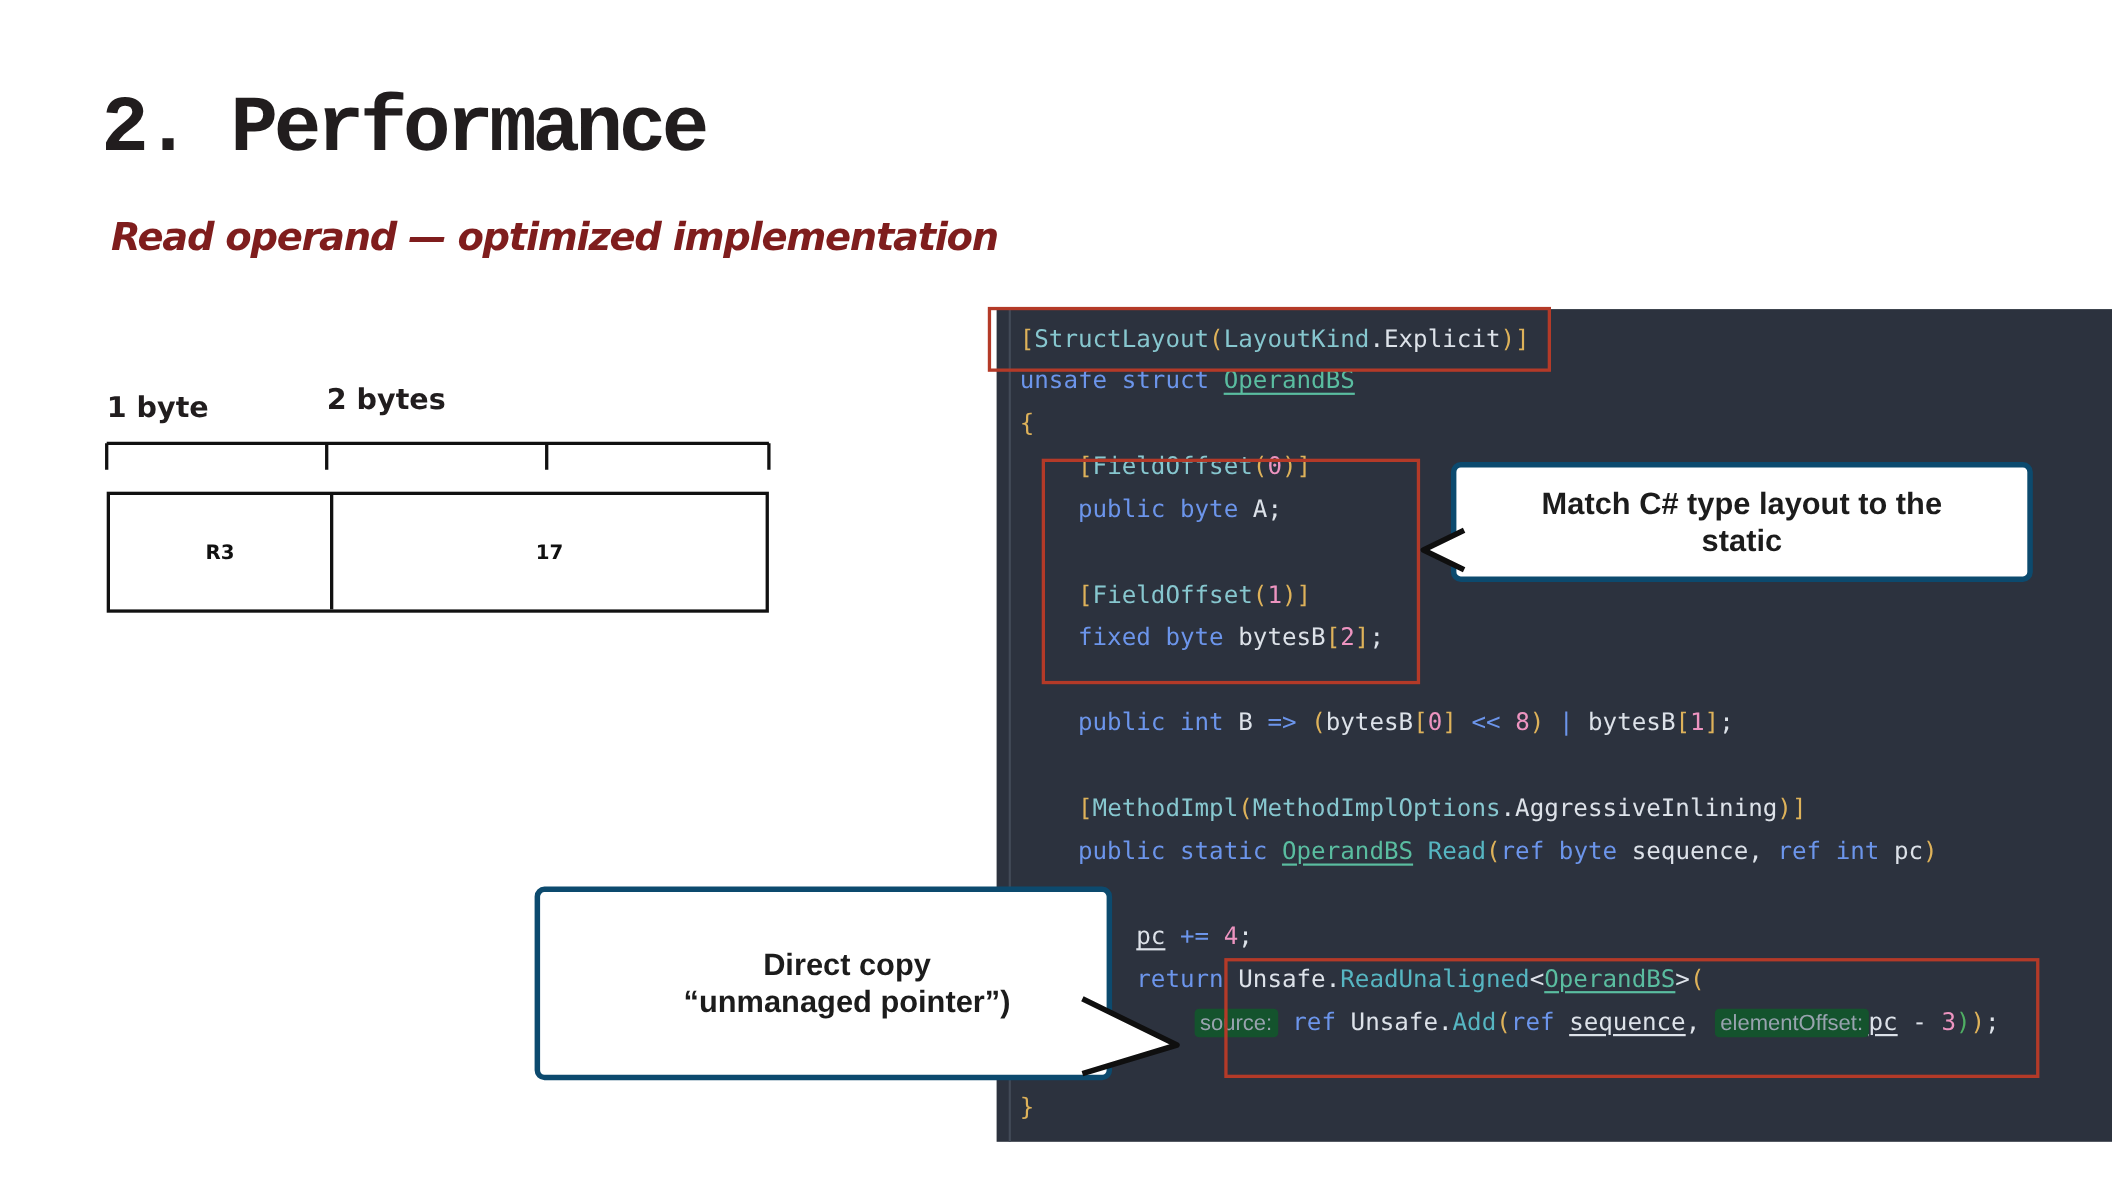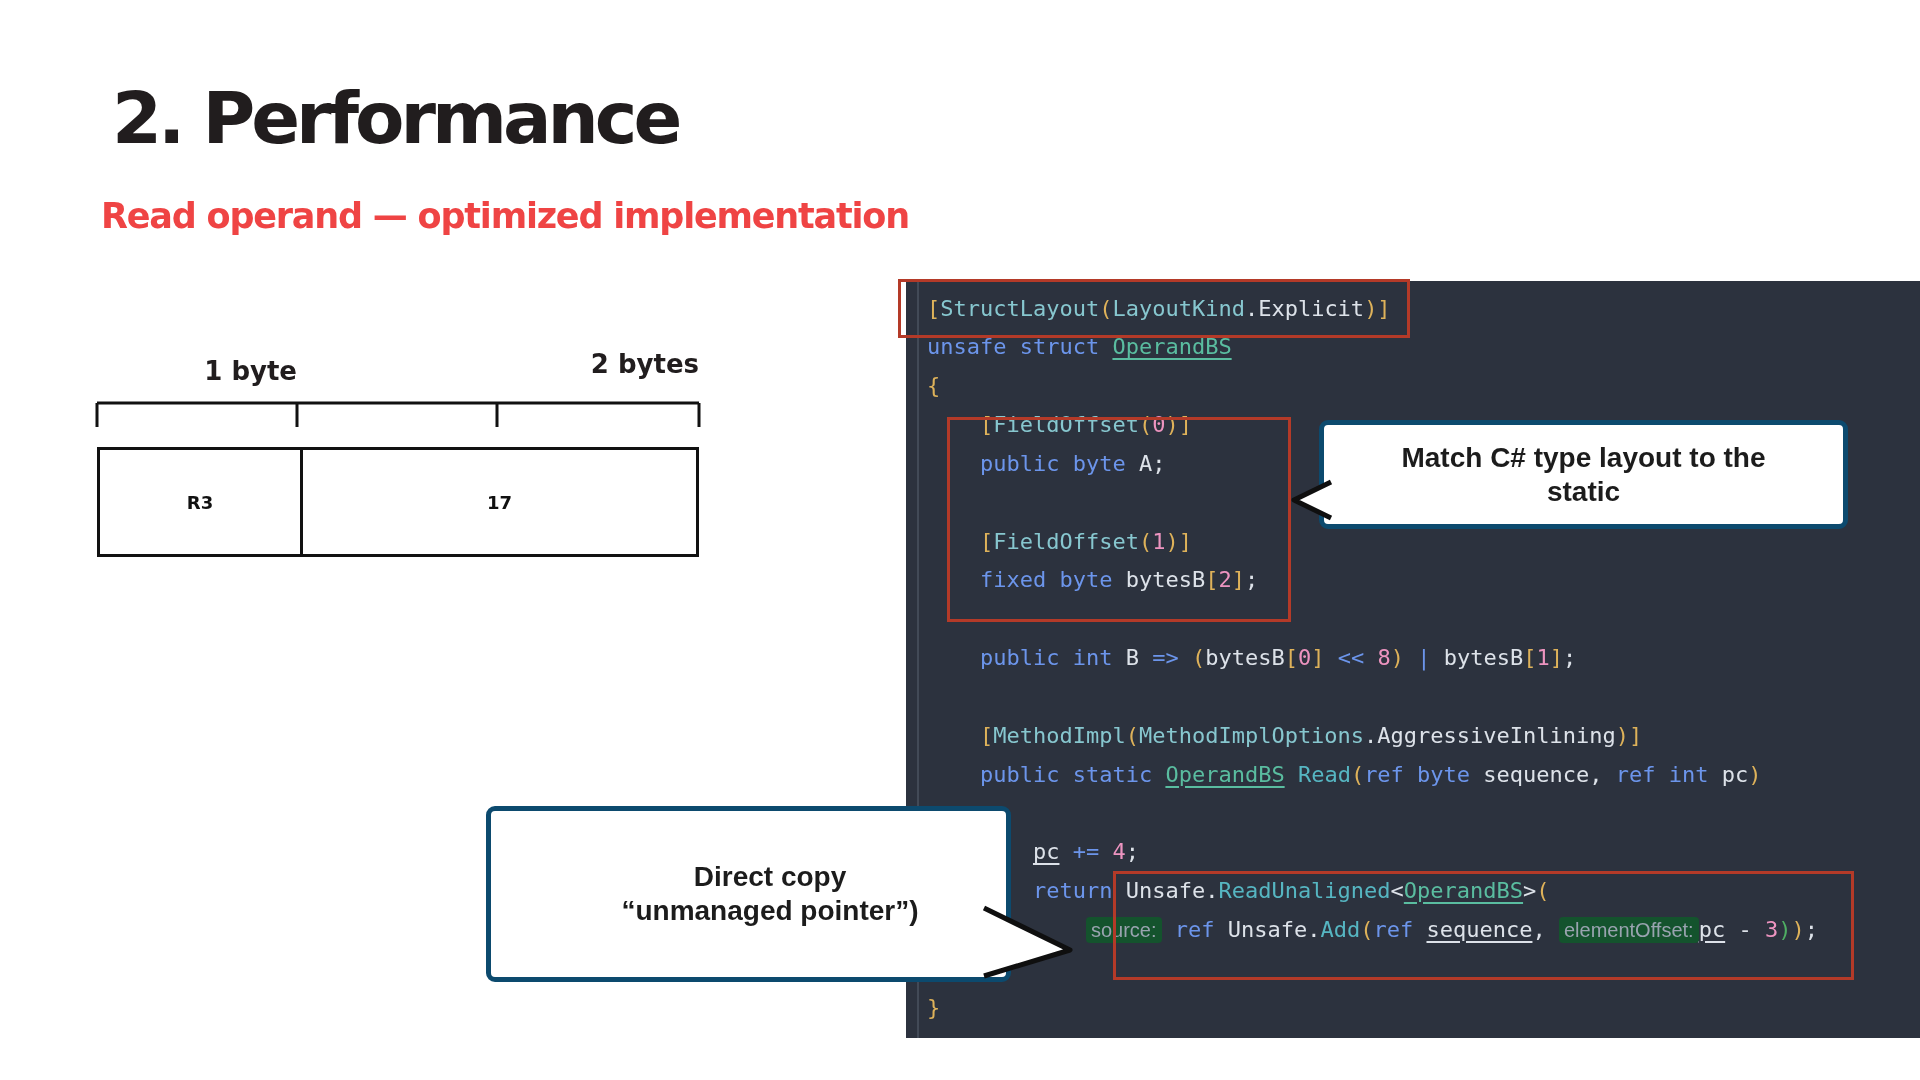--- a/index.html
+++ b/index.html
@@ -1,24 +1,24 @@
 <!DOCTYPE html>
 <html style="--accent-red: #b43a28; --panel-bg: #2c323e; --c-text: #dde2e9; --c-keyword: #6c95eb; --c-attr: #87c7cf; --c-type: #5abda0; --c-method: #56b6c2; --c-number: #ed94c0; --c-bracket: #deb25a; --c-green: #4fae63; --c-chip: #99a3af;"><head>
 <meta charset="utf-8">
 <style>
   html,body{margin:0;padding:0;background:#ffffff;}
   .slide{position:relative;width:1920px;height:1080px;background:#fff;overflow:hidden;
          font-family:"DejaVu Sans",sans-serif;}
   
-  .title{position:absolute;left:112px;top:76px;font-size:72px;font-weight:800;
-         letter-spacing:-4px;color:#211d1e;}
+  .title{position:absolute;left:92px;top:76px;font-size:72px;font-weight:800;
+         letter-spacing:-4px;color:#211d1e;font-family:Liberation Mono, monospace;}
   .subtitle{position:absolute;left:101px;top:196px;font-size:35px;font-weight:800;
-         letter-spacing:-1.2px;color:#ef4444;}
+         letter-spacing:-1.2px;color:#7f1d1d;font-style:italic;}
   
-  .dlabel{position:absolute;font-size:26px;font-weight:800;color:#211d1e;text-align:right;}
+  .dlabel{position:absolute;font-size:26px;font-weight:800;color:#211d1e;text-align:left;}
   .dlabel.one{left:97px;top:356px;width:200px;}
   .dlabel.two{left:297px;top:349px;width:402px;}
   .ruler{position:absolute;left:95px;top:401px;}
   .obox{position:absolute;left:97px;top:447px;width:602px;height:110px;
         border:3px solid #111;display:flex;box-sizing:border-box;}
   .obox .cell{display:flex;align-items:center;justify-content:center;
         font-size:18px;font-weight:800;color:#111;}
   .obox .cell.c1{width:200px;}
   .obox .cell.c2{flex:1;border-left:3px solid #111;}
   

